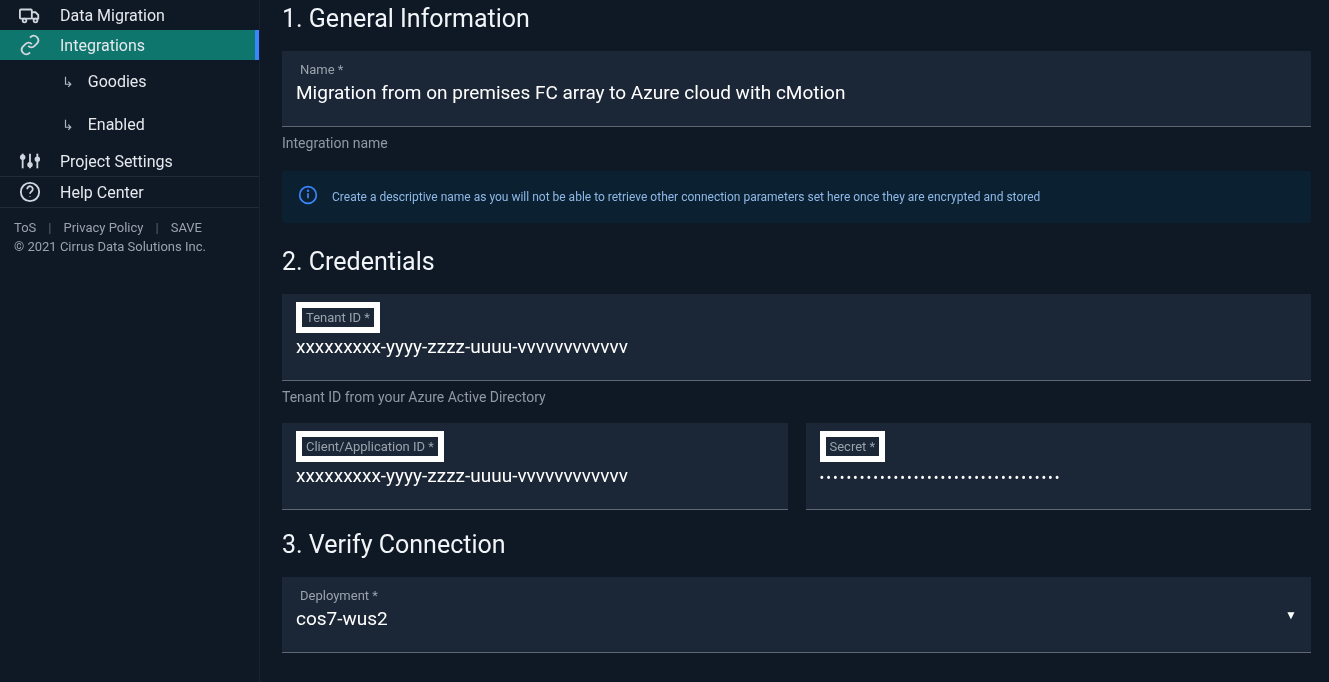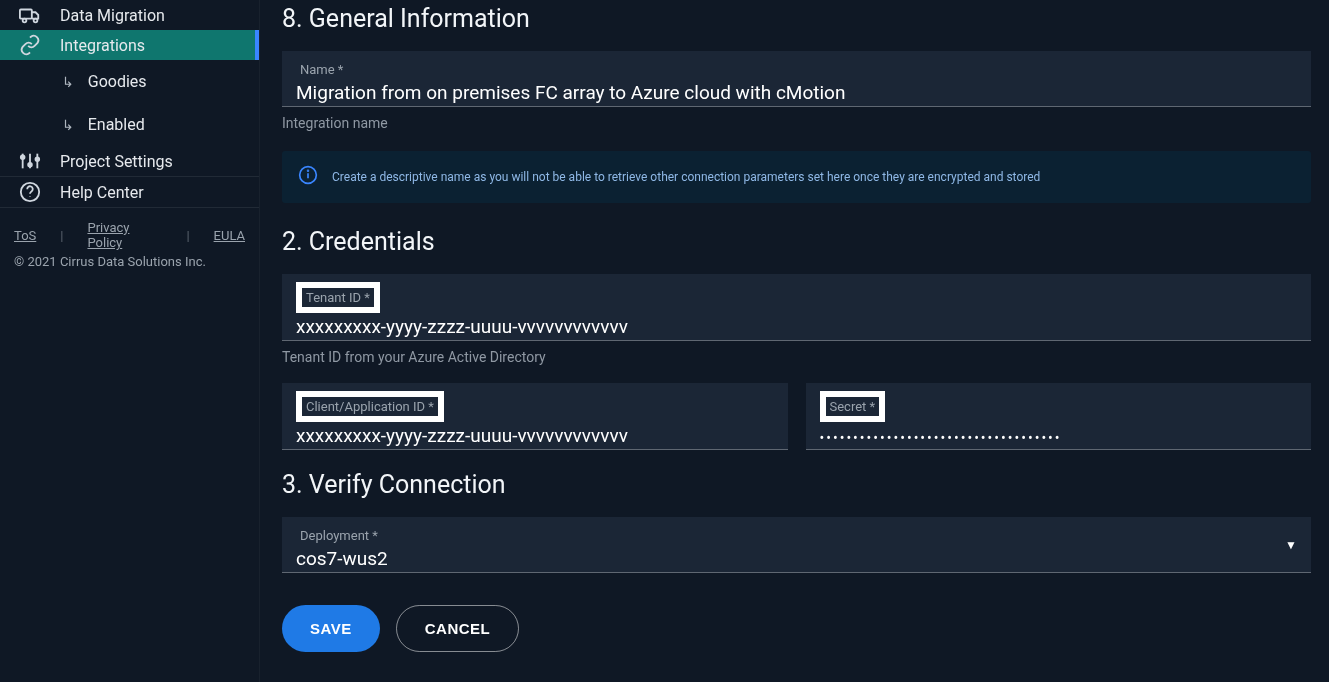--- a/index.html
+++ b/index.html
@@ -59,38 +59,38 @@
   height: 1px;
   background: rgba(255,255,255,0.08);
   margin: 0;
 }
 .sidebar-footer {
   padding: 12px 14px;
   font-size: 13px;
   color: #9aa3ad;
 }
 .sidebar-footer a { color: #9aa3ad; text-decoration: none; }
-.sidebar-footer .links { display: flex; align-items: center; gap: 24px; margin-bottom: 4px; text-decoration: underline;}
+.sidebar-footer .links { display: flex; align-items: center; gap: 12px; margin-bottom: 4px;}
 .sidebar-footer .sep { color: #5a636e; }
 
 .main {
   flex: 1;
   padding: 0 18px 20px 22px;
   overflow-y: auto;
 }
 .section-title {
   font-size: 25px;
   font-weight: 400;
   color: #f2f5f8;
   margin: 4px 0 18px;
 }
 .field-box {
   background: #1b2636;
   border-bottom: 1px solid rgba(255,255,255,0.3);
-  padding: 8px 14px 2px;
+  padding: 8px 14px 22px;
   position: relative;
 }
 .field-label {
   font-size: 13px;
   color: #9aa3ad;
   display: inline-block;
   padding: 2px 4px;
 }
 .field-label.highlighted { border: 6px solid #ffffff; }
 .field-value {
@@ -234,29 +234,29 @@
   </div>
 
   <div class="side-divider"></div>
 
   <div class="sidebar-footer">
     <div class="links">
       <a>ToS</a>
       <span class="sep">|</span>
       <a>Privacy Policy</a>
       <span class="sep">|</span>
-      <a>EULA</a>
+      <a>SAVE</a>
     </div>
     <div>© 2021 Cirrus Data Solutions Inc.</div>
   </div>
 </nav>
 
 <main class="main">
 
-  <h2 class="section-title">8. General Information</h2>
+  <h2 class="section-title">1. General Information</h2>
 
   <div class="field-box">
     <div class="field-label">Name *</div>
     <input class="field-value" value="Migration from on premises FC array to Azure cloud with cMotion" style="">
   </div>
   <div class="field-hint">Integration name</div>
 
   <div class="info-banner">
     <span class="icon">
       <svg viewBox="0 0 24 24" width="20" height="20" fill="none" stroke="currentColor" stroke-width="2">

